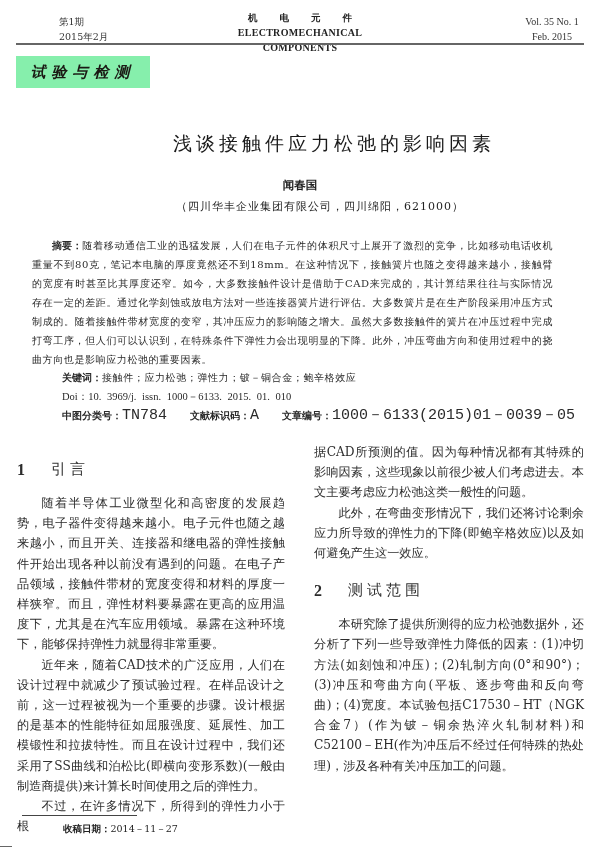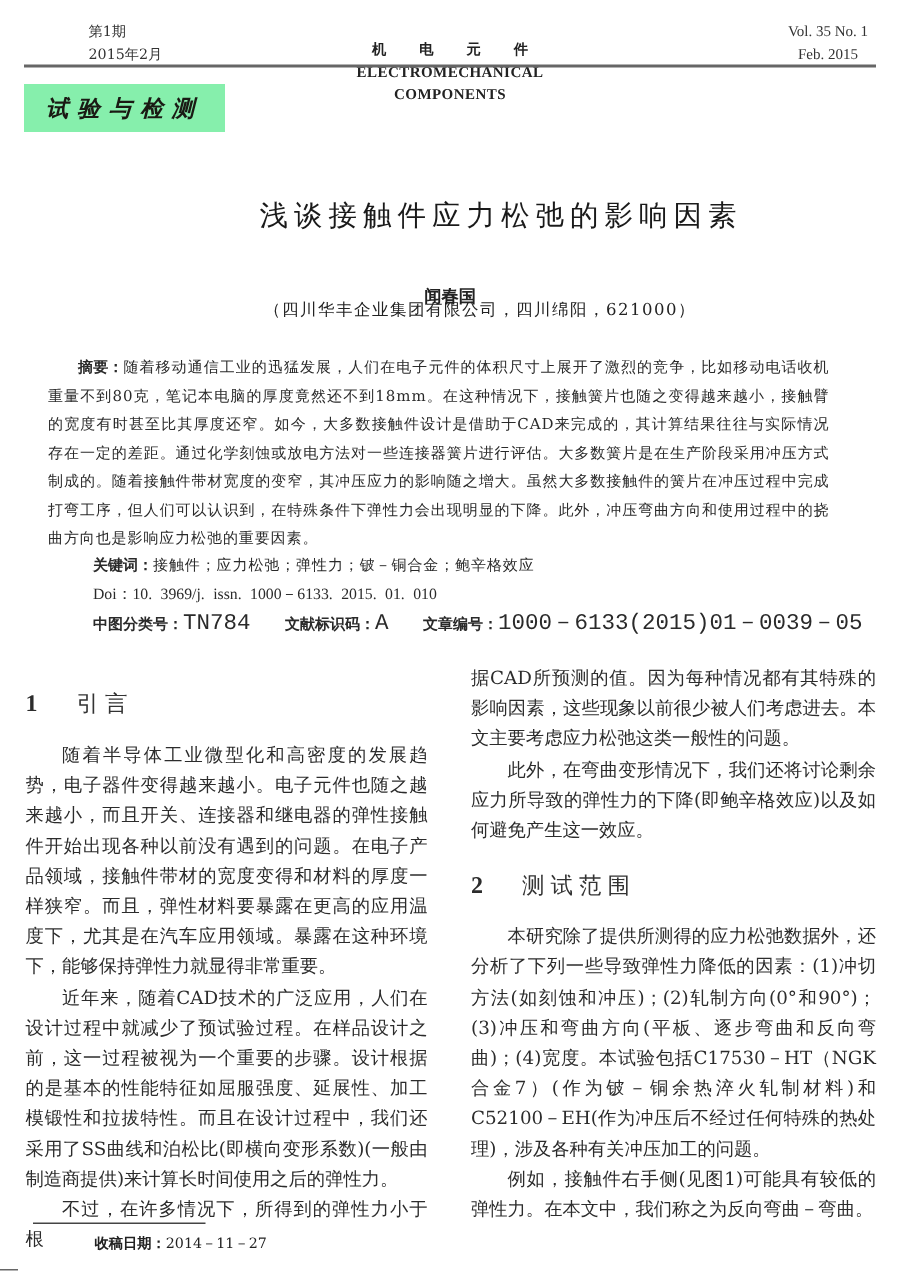--- a/index.html
+++ b/index.html
@@ -4,31 +4,31 @@
 <style>
   html, body { margin: 0; padding: 0; background: #ffffff; }
   body {
     width: 600px; height: 858px; position: relative; overflow: hidden;
     font-family: "DejaVu Serif", "Liberation Serif", serif;
     color: #2a2a2a;
   }
   .abs { position: absolute; }
   
   .hdr-left { left: 35px; top: 14px; font-size: 9.5px; line-height: 15px; color: #333; text-align: left; width: 56px; margin-left: 24px; }
-  .hdr-center { left: 200px; top: 26px; width: 200px; text-align: center; font-size: 9.5px; line-height: 15px; color: #222; }
+  .hdr-center { left: 200px; top: 10px; width: 200px; text-align: center; font-size: 9.5px; line-height: 15px; color: #222; }
   .hdr-center .cn { letter-spacing: 22px; font-weight: bold; padding-left: 22px; }
   .hdr-center .en { font-family: "Liberation Serif", serif; font-weight: bold; font-size: 10px; letter-spacing: 0.3px; }
   .hdr-right { left: 512px; top: 14px; width: 80px; text-align: center; font-family: "Liberation Serif", serif; font-size: 10px; line-height: 15px; color: #333; }
   .hdr-rule { left: 16px; top: 43px; width: 568px; height: 1.5px; background: #666; }
   
   .banner { left: 16px; top: 56px; width: 134px; height: 32px; background: #86efac; display: flex; align-items: center; justify-content: center; }
   .banner span { font-family: "DejaVu Sans", sans-serif; font-weight: bold; font-style: italic; font-size: 15px; color: #1a1a14; letter-spacing: 6px; }
   
   .title { left: 0; top: 131px; width: 600px; text-align: center; font-family: "DejaVu Sans", sans-serif; font-size: 19px; letter-spacing: 4px; color: #1a1a1a; margin-left: 34px; }
-  .author { left: 0; top: 178px; width: 600px; text-align: center; font-family: Liberation Serif, serif; font-weight: bold; font-size: 11.5px; color: #222; margin-top: 12px; }
+  .author { left: 0; top: 178px; width: 600px; text-align: center; font-family: Liberation Serif, serif; font-weight: bold; font-size: 11.5px; color: #222; }
   .affil { left: 0; top: 199px; width: 600px; text-align: center; font-size: 11px; color: #222; letter-spacing: 1px; padding-left: 20px; }
   
   .abstract { left: 32px; top: 236px; width: 521px; font-size: 10px; line-height: 19px; color: #2a2a2a; text-align: justify; text-indent: 2em; letter-spacing: 0.6px; }
   .label-b { font-family: "DejaVu Sans", sans-serif; font-weight: bold; font-size: 10px; letter-spacing: 0; }
   .kw { left: 62px; top: 370px; font-size: 10px; line-height: 16px; letter-spacing: 0.6px; }
   .doi { left: 62px; top: 389px; font-family: "Liberation Serif", serif; font-size: 10.5px; line-height: 16px; word-spacing: 3px; }
   .clc { left: 62px; top: 408px; font-size: 10px; line-height: 16px; width: 520px; display: flex; }
   .clc .item { margin-right: 0; }
   .clc .v { font-family: Liberation Mono, monospace; font-size: 15px; }
   
@@ -97,20 +97,19 @@
 </div>
 
 <div class="abs col col-right">
   <p class="noind">据CAD所预测的值。因为每种情况都有其特殊的影响因素，这些现象以前很少被人们考虑进去。本文主要考虑应力松弛这类一般性的问题。</p>
   <p>此外，在弯曲变形情况下，我们还将讨论剩余应力所导致的弹性力的下降(即鲍辛格效应)以及如何避免产生这一效应。</p>
   <div class="sec" style="margin-top:10px">
     <span class="num">2</span>
     <span class="t">测试范围</span>
   </div>
   <p style="margin-top:6px">本研究除了提供所测得的应力松弛数据外，还分析了下列一些导致弹性力降低的因素：(1)冲切方法(如刻蚀和冲压)；(2)轧制方向(0°和90°)；(3)冲压和弯曲方向(平板、逐步弯曲和反向弯曲)；(4)宽度。本试验包括C17530－HT（NGK合金7）(作为铍－铜余热淬火轧制材料)和C52100－EH(作为冲压后不经过任何特殊的热处理)，涉及各种有关冲压加工的问题。</p>
-  <p>例如，接触件右手侧(见图1)可能具有较低的弹性力。在本文中，我们称之为反向弯曲－弯曲。</p>
 </div>
 
 <div class="abs footnote-rule"></div>
 <div class="abs footnote">
   <span class="lb">收稿日期：</span><span>2014－11－27</span>
 </div>
 <div class="abs pagemark"></div>
 
 </body></html>

